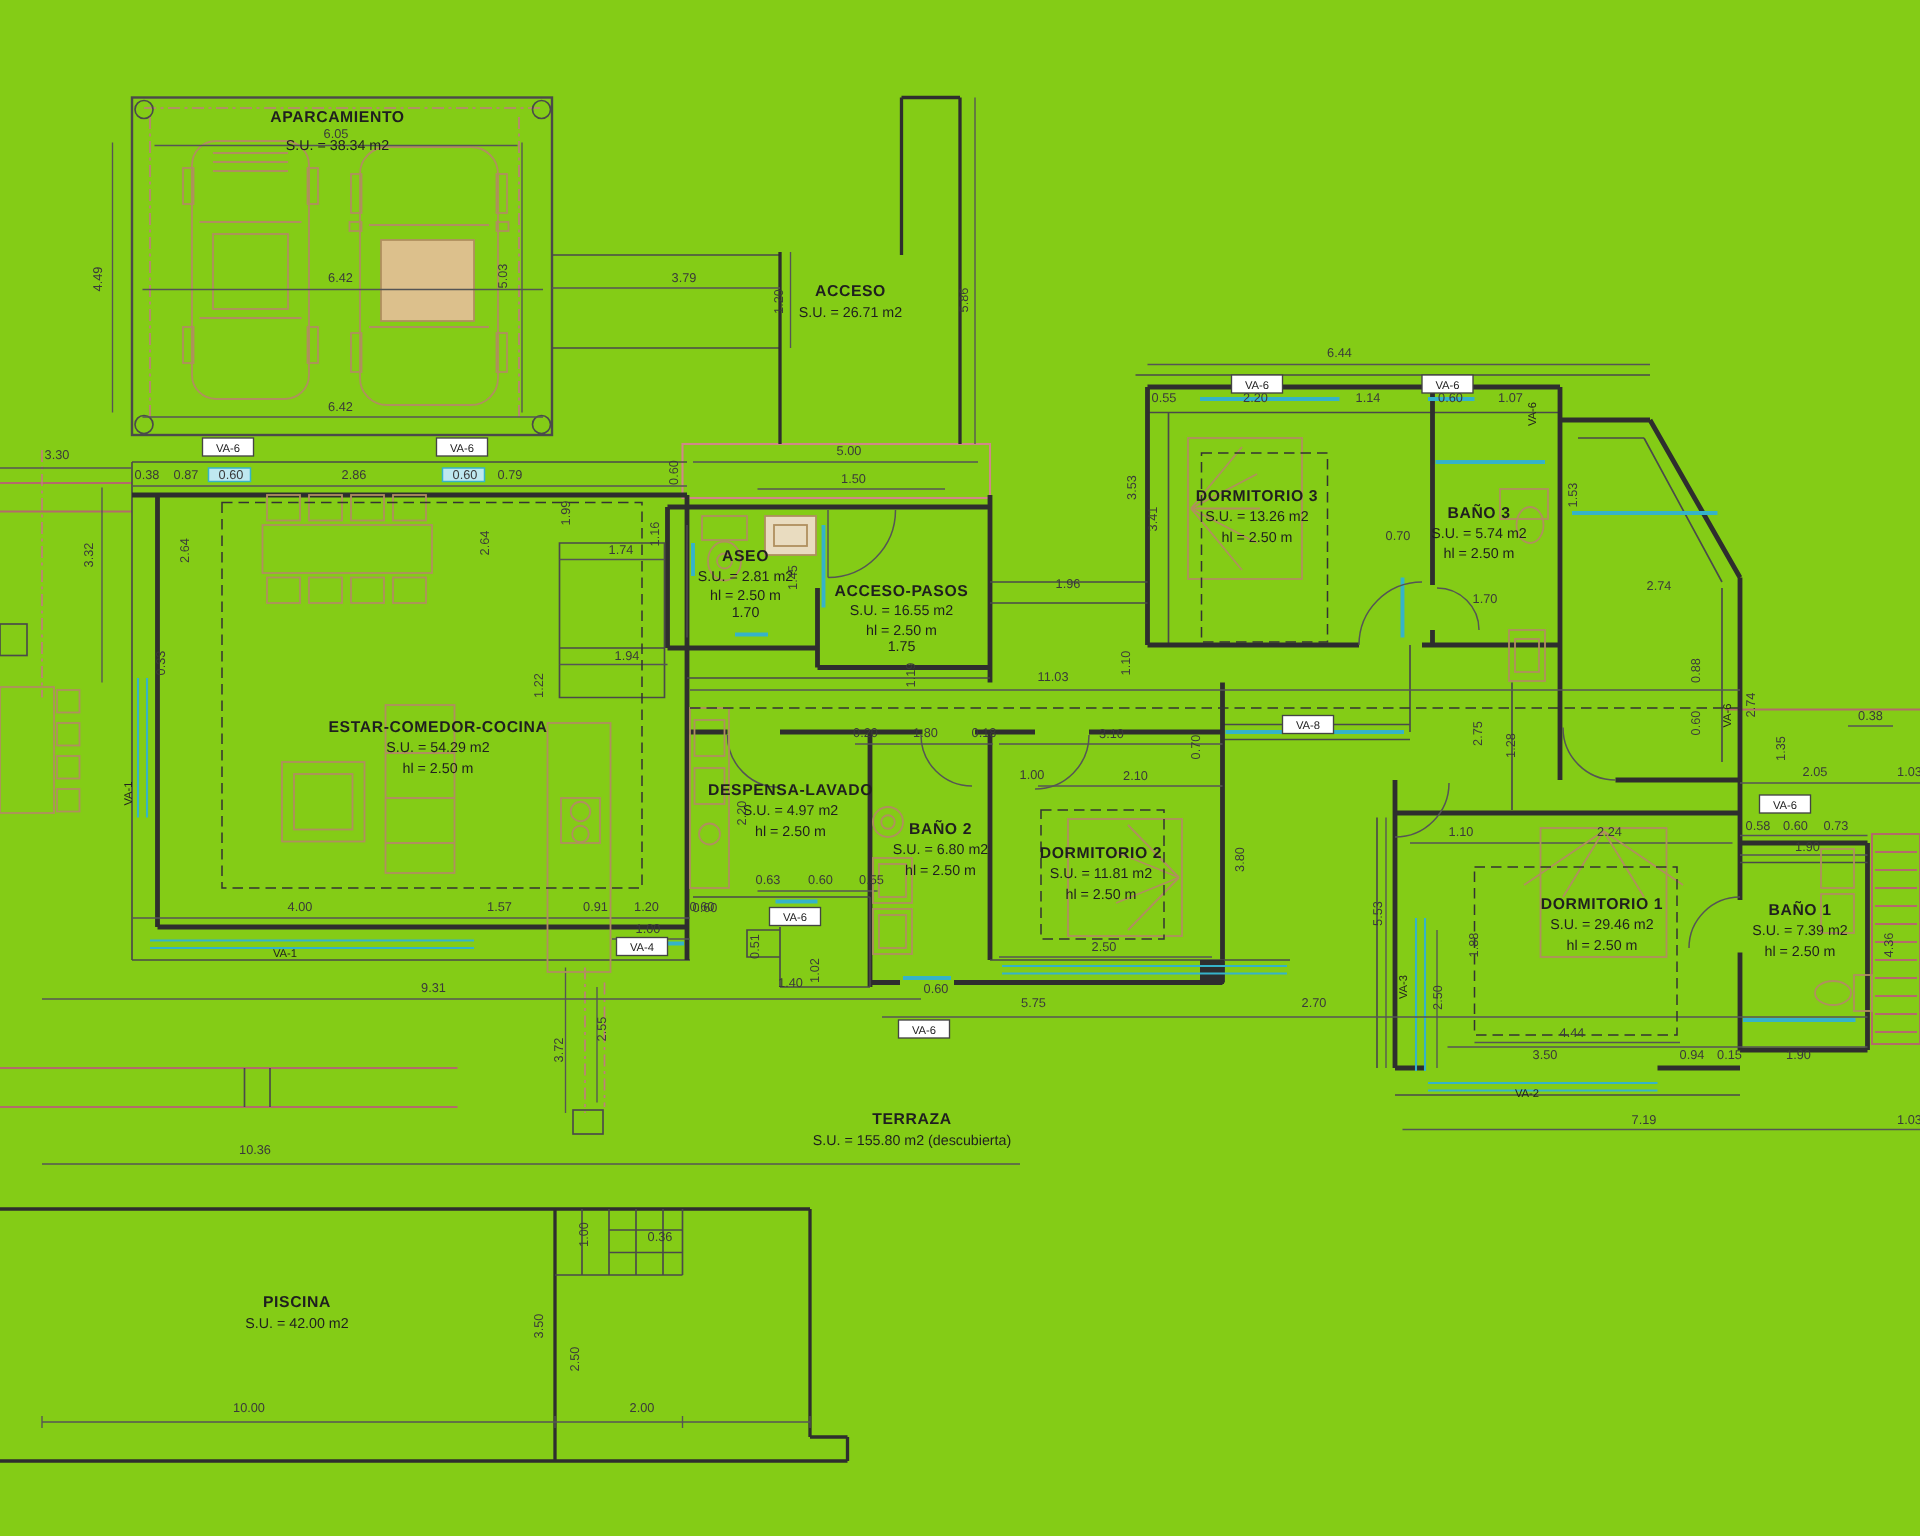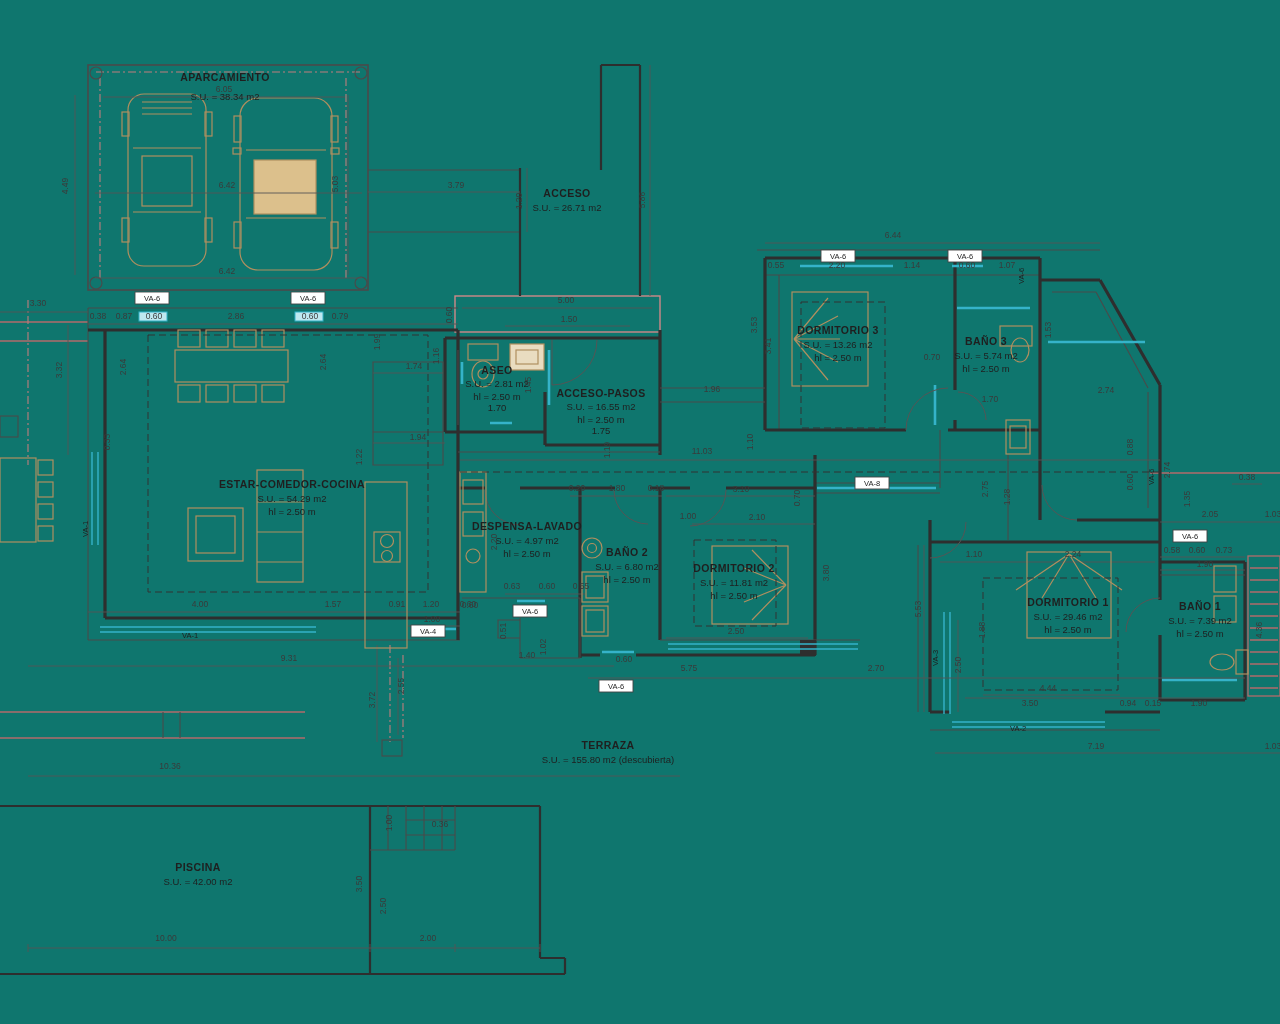--- a/index.html
+++ b/index.html
@@ -1,16 +1,16 @@
 <!DOCTYPE html>
 <html><head>
 <meta charset="utf-8">
 <style>
   html,body{margin:0;padding:0;background:#ffffff;}
-  .stage{width:1280px;height:1024px;position:relative;background:#0f766e;overflow:hidden;}
+  .stage{width:1280px;height:1024px;position:relative;background:#84cc16;overflow:hidden;}
   svg{display:block;}
   text{font-family:"Liberation Sans","DejaVu Sans",sans-serif;}
   .room-name{font-size:10.5px;font-weight:bold;fill:#1f1f1f;letter-spacing:.4px;}
   .room-sub{font-size:9.5px;fill:#1f1f1f;}
   .dim{font-size:8.5px;fill:#3a3a3a;}
   .va{font-size:7.5px;fill:#1f1f1f;}
   .wall-thick{stroke:#2e2e2e;stroke-width:3.2;fill:none;}
   .wall-med{stroke:#2e2e2e;stroke-width:2.2;fill:none;}
   .wall-thin{stroke:#4a4a4a;stroke-width:1.1;fill:none;}
   .dimline{stroke:#555;stroke-width:.9;fill:none;}

